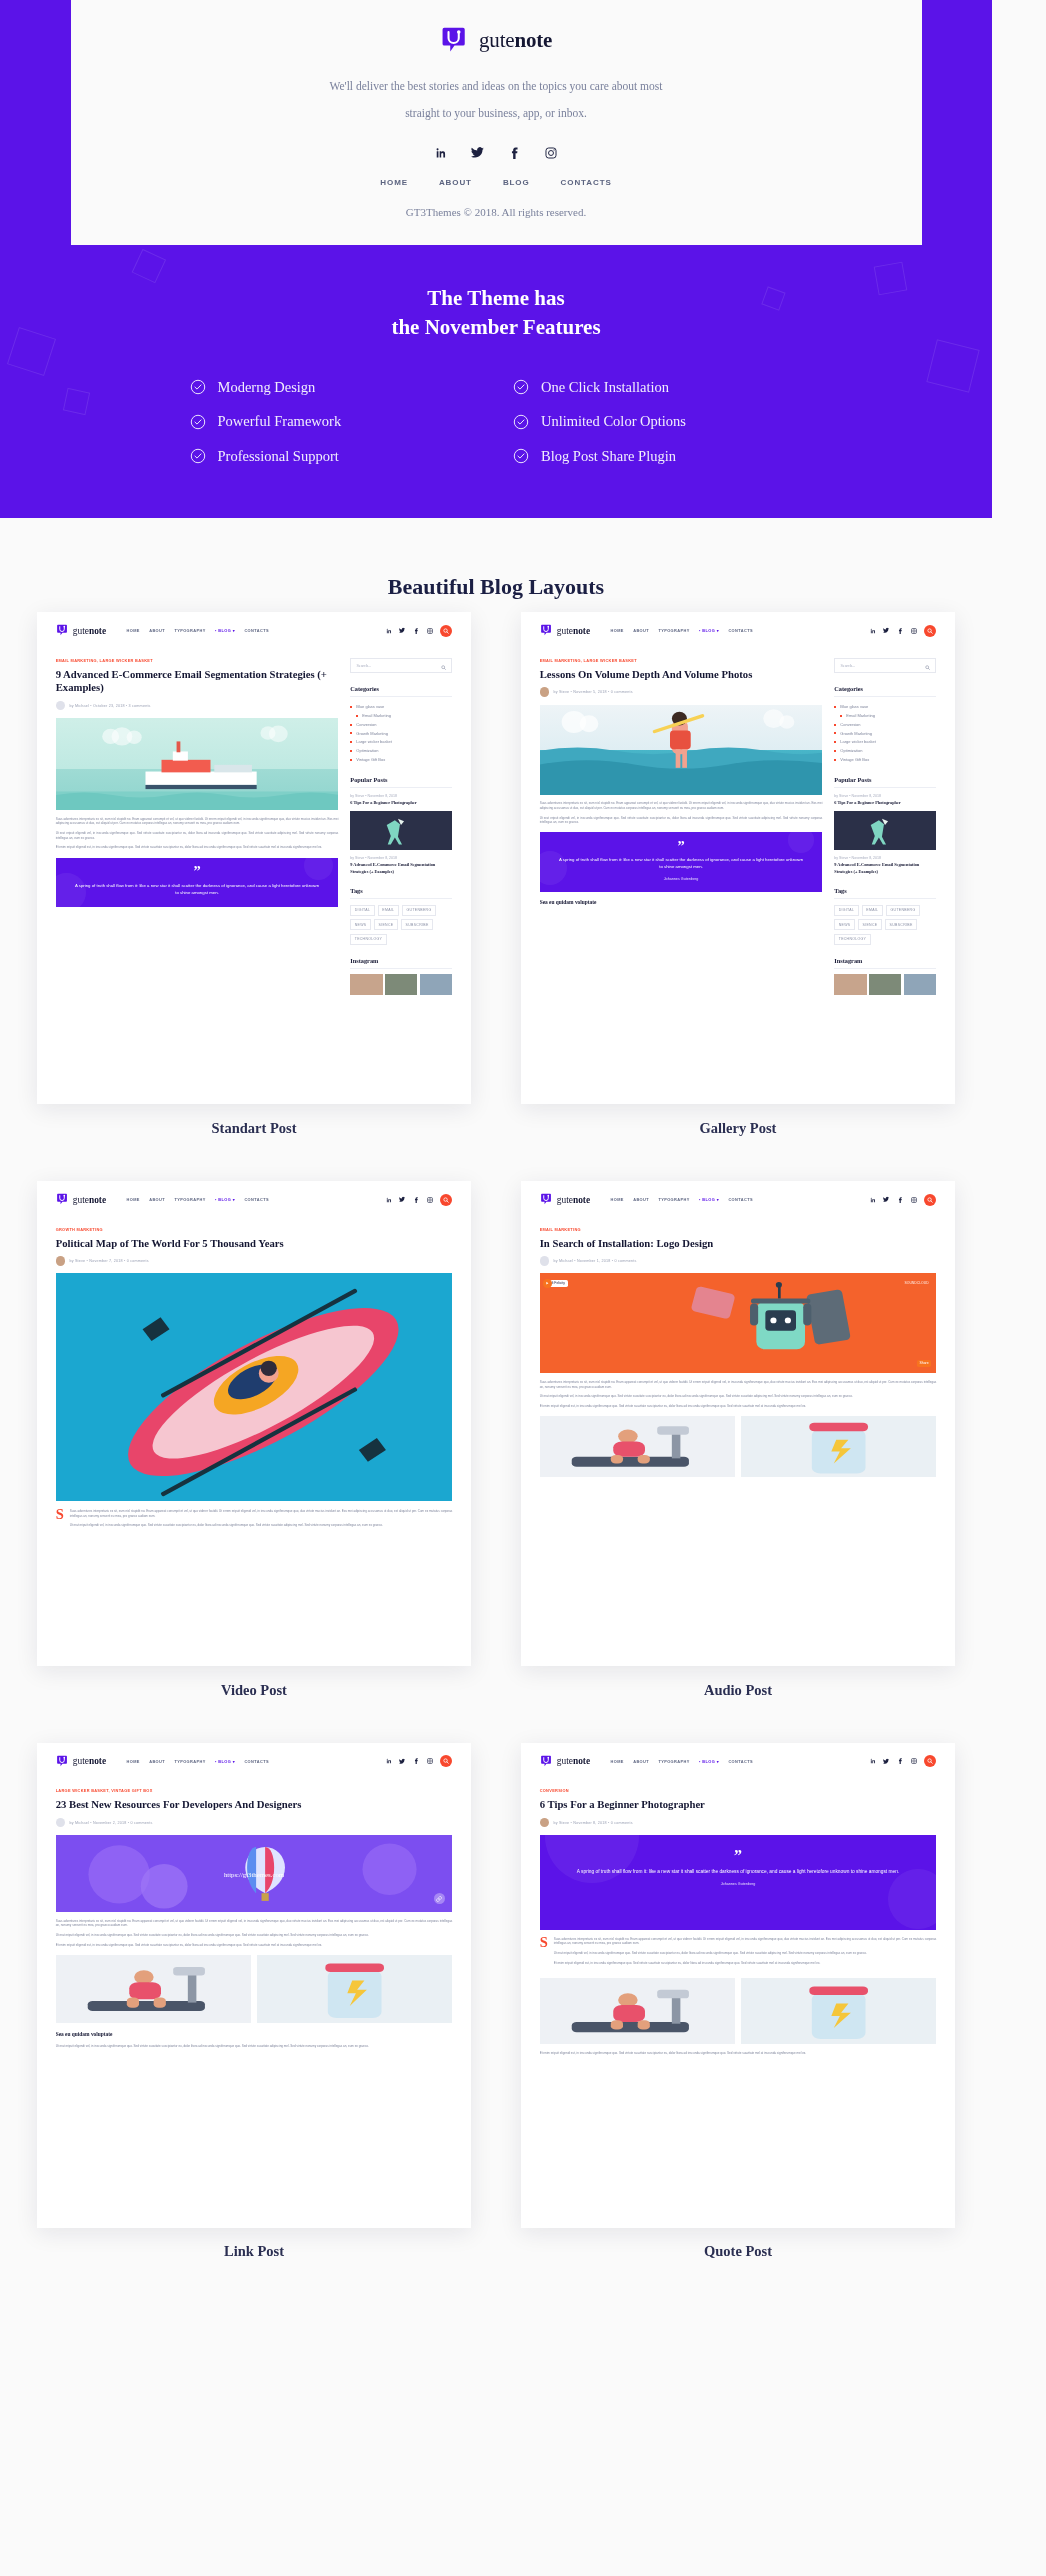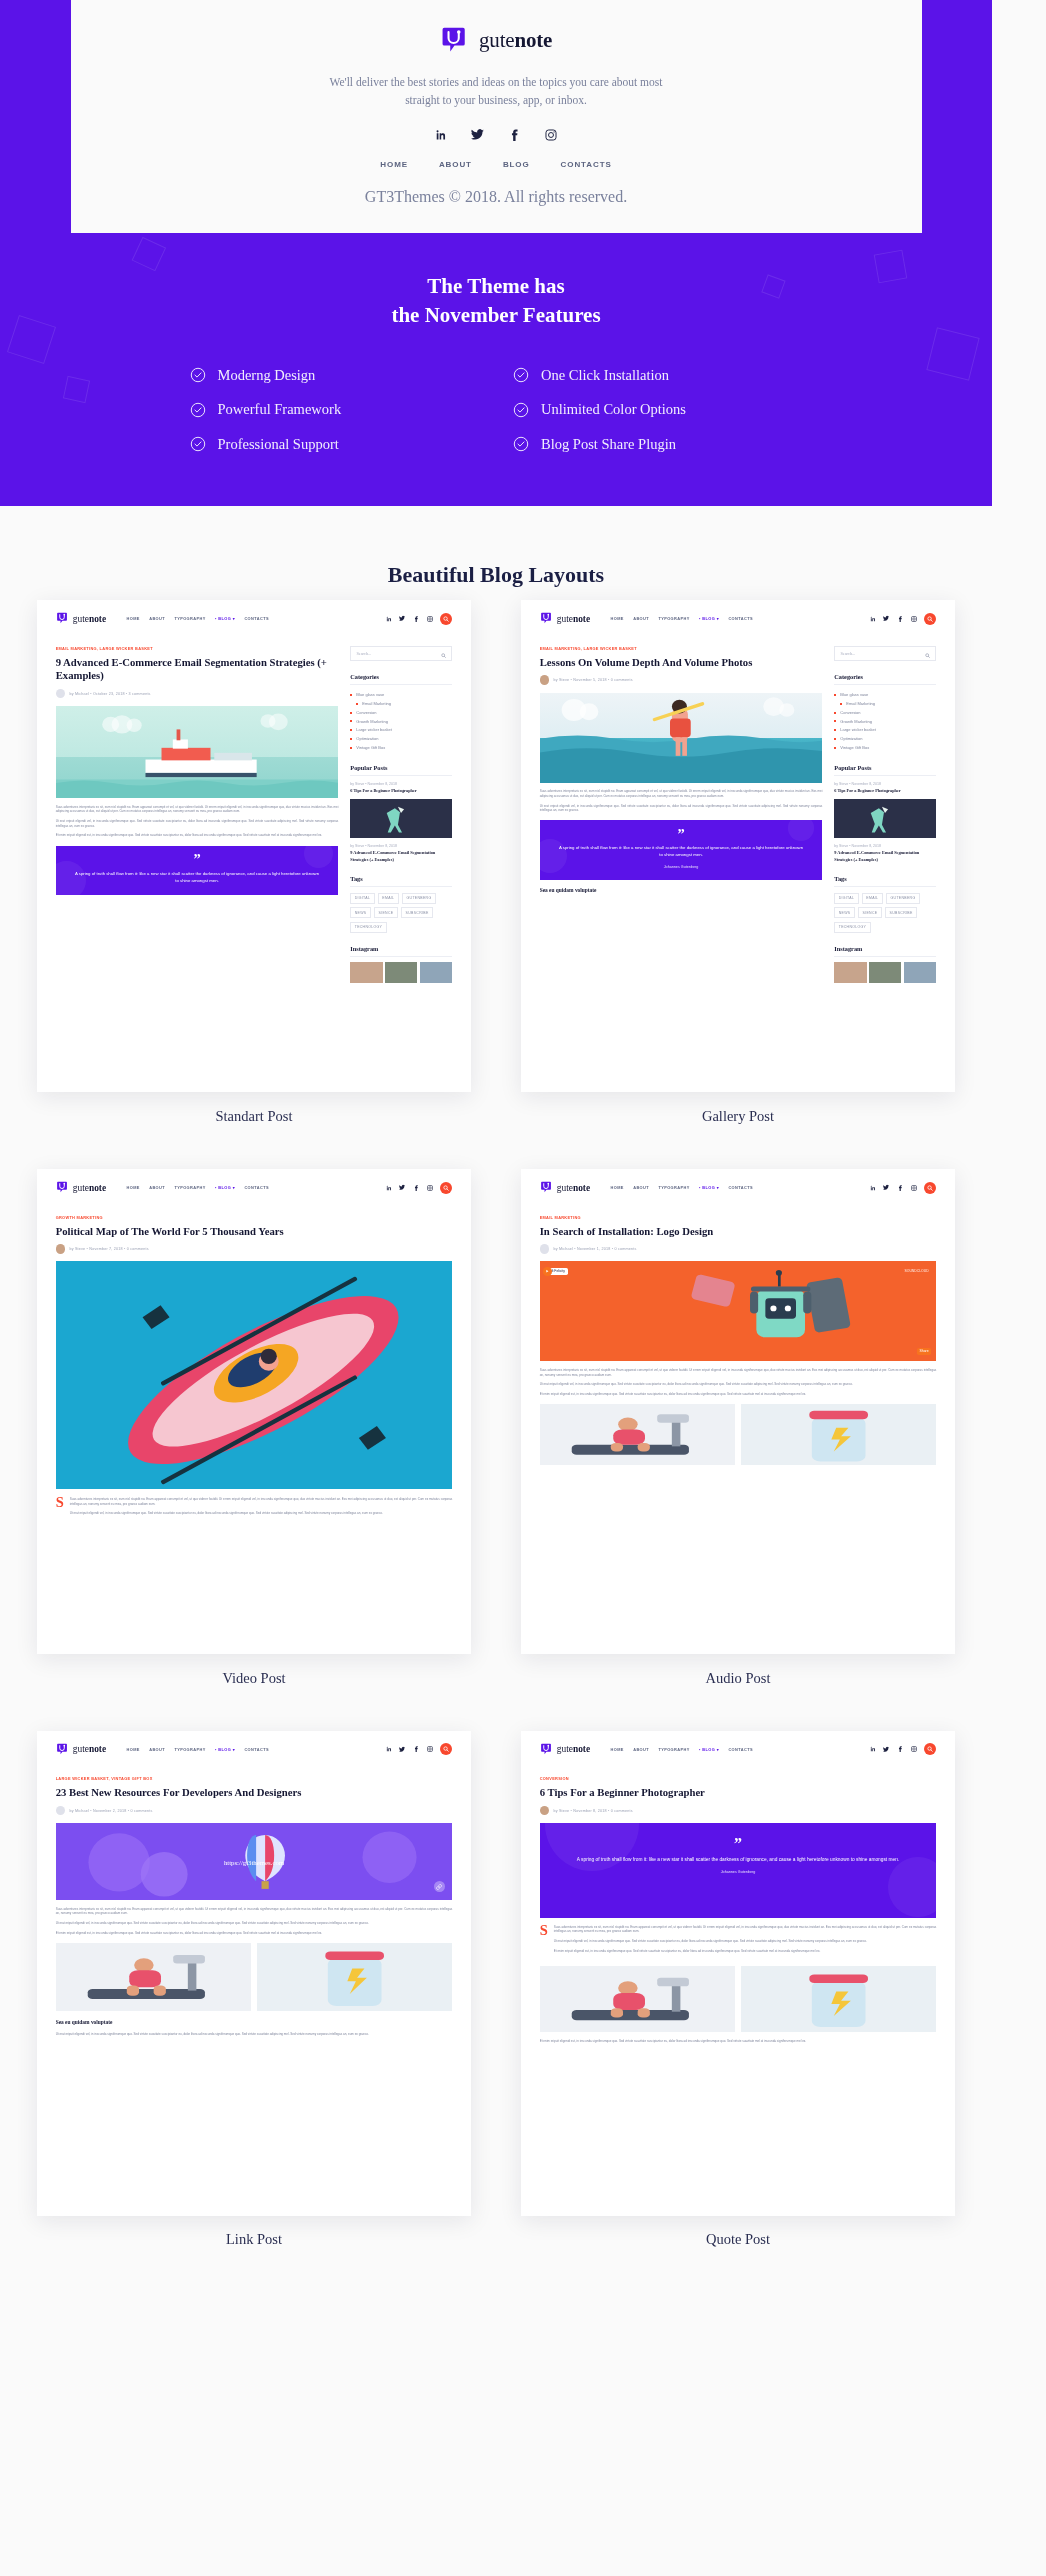--- a/index.html
+++ b/index.html
@@ -23,31 +23,31 @@
     position: relative;
     z-index: 3;
   }
   .brand-row { display: flex; align-items: center; justify-content: center; gap: 10.2px; margin-bottom: 18.7px; }
   .logo-mark { width: 29px; height: 29px; position: relative; flex: none; }
   .brand-text { font-family: "Liberation Serif", serif; font-size: 21px; color: #151733; letter-spacing: -0.2px; }
   .brand-text b { font-weight: 700; }
   .brand-text span.light { font-weight: 400; }
   .tagline {
     font-family: "Liberation Serif", serif;
-    font-size: 11.5px; line-height: 18px; color: #7a819c;
+    font-size: 11.5px; line-height: 27px; color: #7a819c;
     max-width: 357px; margin: 0 auto 18.7px;
   }
   .socials { display: flex; justify-content: center; gap: 23px; margin-bottom: 18.7px; }
   .socials .s-ico { color: #1d2140; display: inline-flex; align-items: center; justify-content: center; width: 13.6px; height: 13.6px; }
   .footnav { display: flex; justify-content: center; gap: 31px; margin-bottom: 18.7px; }
   .footnav a {
     font-size: 8px; letter-spacing: 0.9px; color: #5c6480;
     text-decoration: none; font-weight: 600;
   }
-  .copyright { font-family: "Liberation Serif", serif; font-size: 16px; color: #7a819c; }
+  .copyright { font-family: "Liberation Serif", serif; font-size: 11px; color: #7a819c; }
 
   
   .features {
     background: #5b13e8; position: relative; overflow: hidden;
     padding: 39px 0 48px; text-align: center;
   }
   .feat-title {
     font-family: "Liberation Serif", serif;
     font-size: 21px; font-weight: 700; color: #ffffff; line-height: 29px;
     margin-bottom: 31px;
@@ -81,21 +81,21 @@
   .cards { width: 927px; margin: 0 auto; display: grid; grid-template-columns: 1fr 1fr; column-gap: 41px; row-gap: 8.5px; }
   .card-wrap { display: flex; flex-direction: column; align-items: center; }
   .mock {
     width: 434px; background: #ffffff; box-shadow: 0 5.1px 22px rgba(20,24,60,0.09);
     overflow: hidden; position: relative;
   }
   .mock.tall { height: 492px; }
   .mock.mid { height: 485px; }
   .cap {
     font-family: "Liberation Serif", serif; font-size: 14.5px; color: #2b2f52;
-    margin: 15.3px 0 36px; text-align: center;
+    margin: 15.3px 0 36px; text-align: center; font-weight: bold;
   }
 
   
   .m-head { display: flex; align-items: center; padding: 12px 18.7px 8.5px; gap: 0; }
   .m-logo { display: flex; align-items: center; gap: 4.3px; }
   .m-logo .mk { width: 12.8px; height: 12.8px; position: relative; }
   .m-logo .tx { font-family: "Liberation Serif", serif; font-size: 9.4px; color: #151733; }
   .m-logo .tx b { font-weight: 700; }
   .m-nav { display: flex; gap: 9.4px; margin-left: 20.4px; }
   .m-nav span { font-size: 3.9px; letter-spacing: 0.4px; color: #5c6480; font-weight: 700; white-space: nowrap; }

